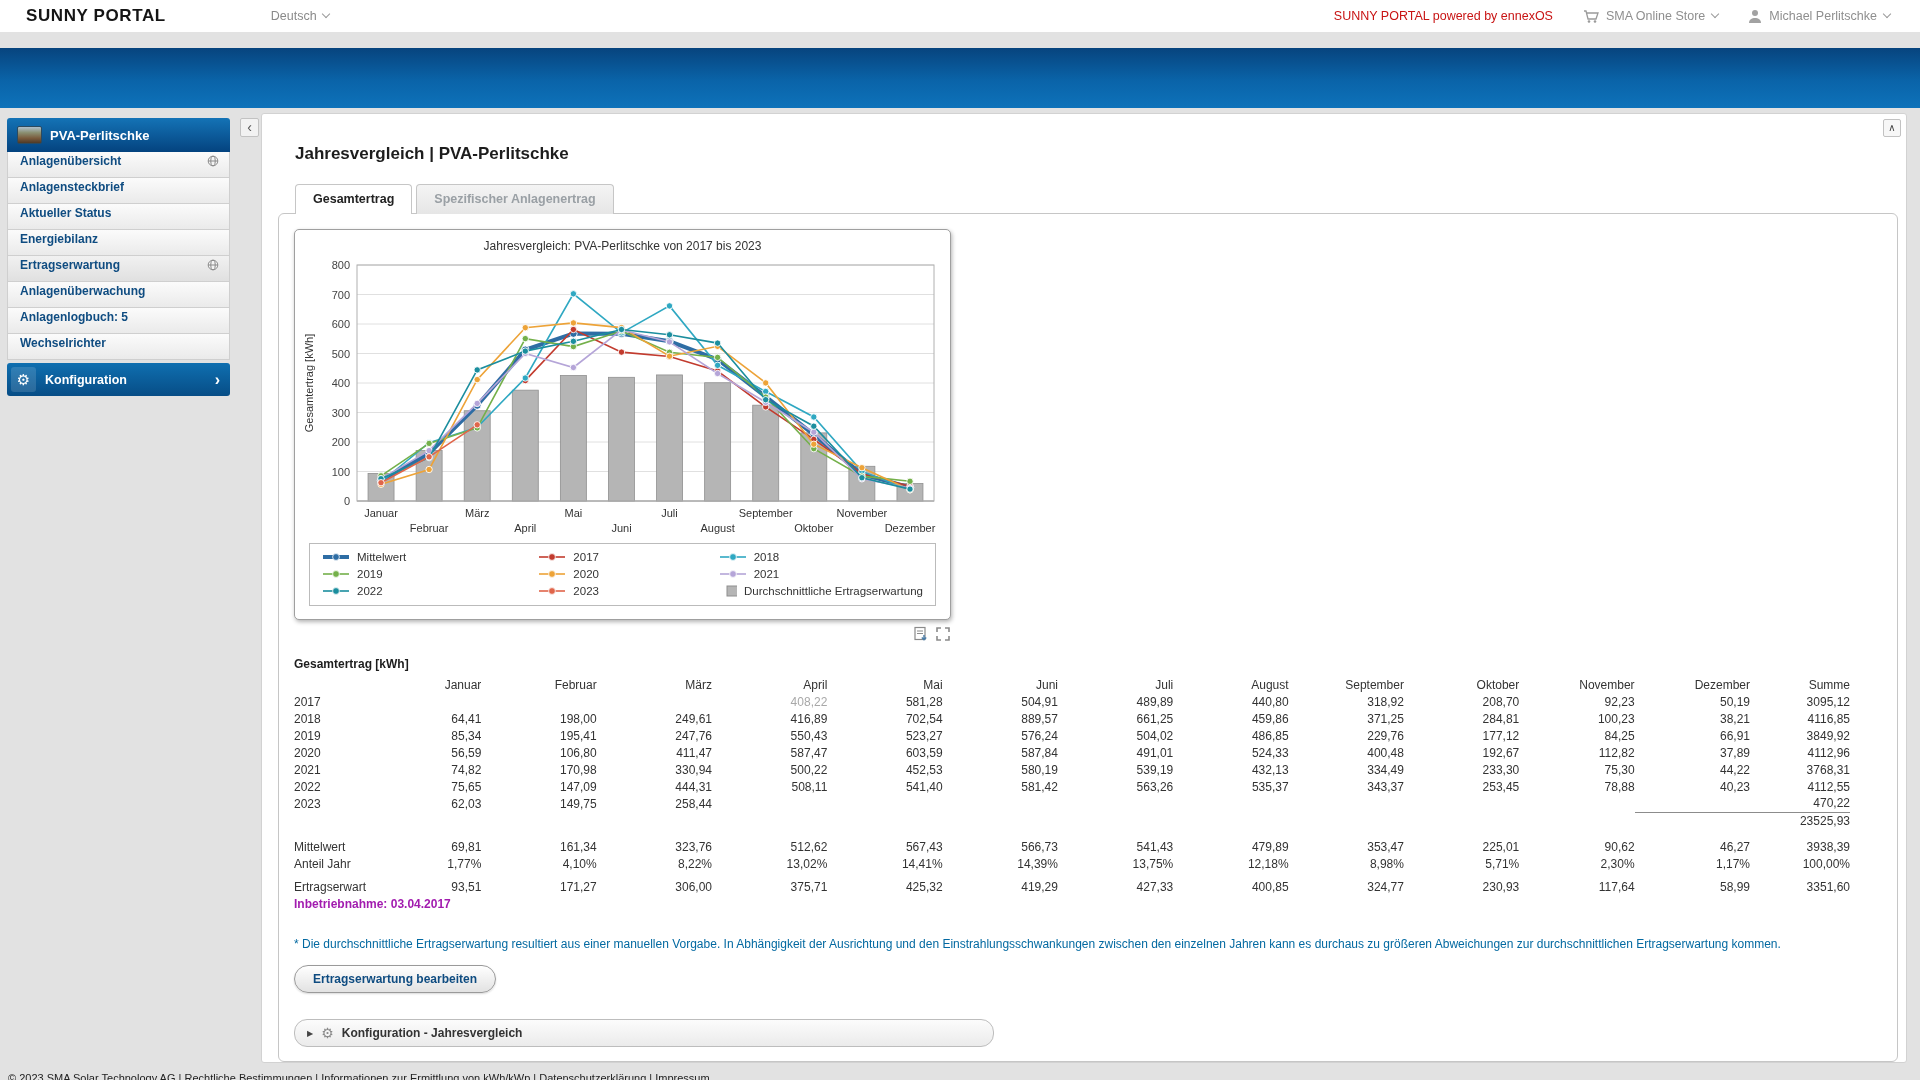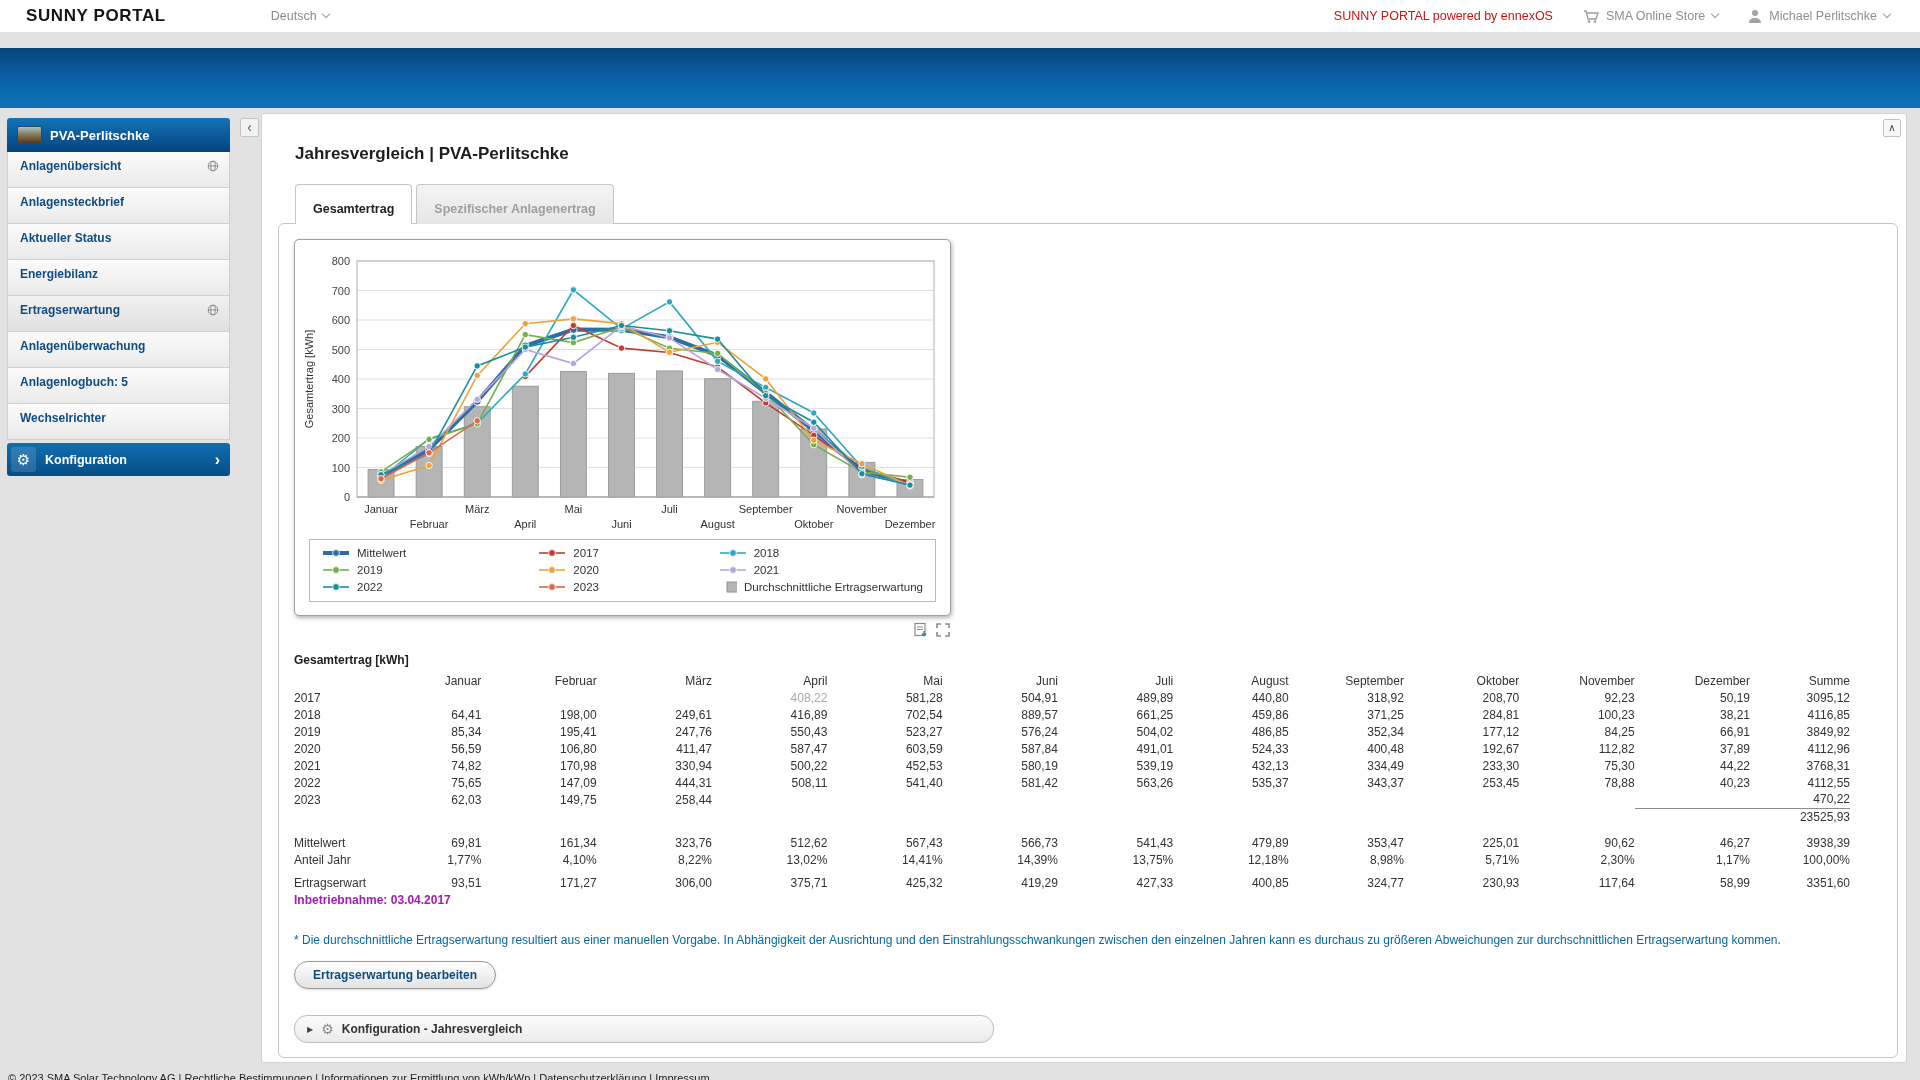--- a/index.html
+++ b/index.html
@@ -23,21 +23,21 @@
     background:linear-gradient(180deg,#07447e 0%,#0a64a9 55%,#0e72ba 100%);}
 
   
   .sidebar{position:absolute;left:7px;top:118px;width:223px;z-index:4;}
   .side-head{height:34px;background:linear-gradient(180deg,#1473b6,#04437f);display:flex;
     align-items:center;gap:8px;padding:16px 10px;color:#fff;font-weight:bold;font-size:13px;
     border-radius:3px 3px 0 0;}
   .thumb{width:25px;height:18px;border-radius:2px;flex:none;border:1px solid #2d4a5e;
     background:linear-gradient(180deg,#aebfcd 0%,#8b9072 35%,#7a5b3c 70%,#4e3a28 100%);}
   #side-menu{list-style:none;}
-  #side-menu li{height:36px;background:linear-gradient(180deg,#fbfbfb,#eaeaea);
+  #side-menu li{height:26px;background:linear-gradient(180deg,#fbfbfb,#eaeaea);
     border:1px solid #cfcfcf;border-top:none;color:#0f4c81;font-weight:bold;font-size:12px;
     padding:0 10px 8px 12px;display:flex;align-items:center;}
   #side-menu li.active{background:linear-gradient(180deg,#f1f1f1,#e0e0e0);}
   #side-menu li .globe{margin-left:auto;flex:none;}
   .side-config{height:33px;margin-top:3px;background:linear-gradient(180deg,#0f6fb0,#074d86);
     display:flex;align-items:center;color:#fff;font-weight:bold;font-size:12.5px;gap:9px;
     padding:0 10px 0 4px;border-radius:3px;}
   .gear-box{width:25px;height:25px;background:rgba(255,255,255,.14);border-radius:3px;
     display:flex;align-items:center;justify-content:center;}
   .gear{font-family:"DejaVu Sans",sans-serif;font-size:15px;color:#fff;}
@@ -50,21 +50,21 @@
 
   
   .panel{position:absolute;left:261px;top:113px;width:1646px;height:950px;background:#fff;
     border:1px solid #d2d2d2;border-radius:3px;padding:30px 0 0 33px;z-index:3;}
   .panel-collapse{position:absolute;top:5px;right:5px;width:18px;height:18px;
     border:1px solid #c2c2c2;background:#f7f7f7;border-radius:2px;font-size:10px;
     line-height:16px;text-align:center;color:#444;font-family:"DejaVu Sans",sans-serif;}
   h1{font-size:17px;color:#1d1d1d;font-weight:bold;}
 
   .tabs{display:flex;gap:4px;margin-top:20px;position:relative;z-index:2;margin-bottom:-1px;}
-  .tab{padding:17px 17px 8px;font-size:12.5px;font-weight:bold;border:1px solid #c6c6c6;
+  .tab{padding:7px 17px 8px;font-size:12.5px;font-weight:bold;border:1px solid #c6c6c6;
     border-bottom:none;border-radius:4px 4px 0 0;background:linear-gradient(#f4f4f4,#e6e6e6);
     color:#9aa0a5;}
   .tab.active{background:#fff;color:#222;}
 
   .tab-container{position:relative;z-index:1;margin:0 14px 0 -17px;border:1px solid #c6c6c6;
     border-radius:6px;padding:15px 20px 14px 15px;width:1620px;}
 
   
   .chart-panel{width:657px;border:1px solid #9f9f9f;border-radius:5px;background:#fff;
     box-shadow:1px 2px 4px rgba(0,0,0,.3);padding-top:9px;}
@@ -190,20 +190,21 @@
 <main class="panel" data-interactable="false">
   <div class="panel-collapse" data-interactable="true">∧</div>
   <h1 data-interactable="false">Jahresvergleich | PVA-Perlitschke</h1>
   <div class="tabs" id="tabs" data-interactable="false">
       <div class="tab active" data-interactable="true">Gesamtertrag</div>
       <div class="tab" data-interactable="true">Spezifischer Anlagenertrag</div>
     </div>
   <div class="tab-container" data-interactable="false">
 
     <div class="chart-panel" data-interactable="false">
+      <div class="chart-title" data-interactable="false">Jahresvergleich: PVA-Perlitschke von 2017 bis 2023</div>
       <svg id="chart-svg" width="645" height="284" data-interactable="false">
           <line x1="57" y1="246" x2="634" y2="246" stroke="#888"></line>
           <text x="50" y="250" text-anchor="end" font-size="11" fill="#444">0</text>
           <line x1="57" y1="216.5" x2="634" y2="216.5" stroke="#e0e0e0"></line>
           <text x="50" y="220.5" text-anchor="end" font-size="11" fill="#444">100</text>
           <line x1="57" y1="187" x2="634" y2="187" stroke="#e0e0e0"></line>
           <text x="50" y="191" text-anchor="end" font-size="11" fill="#444">200</text>
           <line x1="57" y1="157.5" x2="634" y2="157.5" stroke="#e0e0e0"></line>
           <text x="50" y="161.5" text-anchor="end" font-size="11" fill="#444">300</text>
           <line x1="57" y1="128" x2="634" y2="128" stroke="#e0e0e0"></line>
@@ -489,21 +490,21 @@
           <tr data-interactable="false">
             <td class="lbl" data-interactable="false">2019</td>
             <td class="" data-interactable="false">85,34</td>
             <td class="" data-interactable="false">195,41</td>
             <td class="" data-interactable="false">247,76</td>
             <td class="" data-interactable="false">550,43</td>
             <td class="" data-interactable="false">523,27</td>
             <td class="" data-interactable="false">576,24</td>
             <td class="" data-interactable="false">504,02</td>
             <td class="" data-interactable="false">486,85</td>
-            <td class="" data-interactable="false">352,34</td>
+            <td class="" data-interactable="false">229,76</td>
             <td class="" data-interactable="false">177,12</td>
             <td class="" data-interactable="false">84,25</td>
             <td class="" data-interactable="false">66,91</td>
             <td class="" data-interactable="false">3849,92</td>
           </tr>
           <tr data-interactable="false">
             <td class="lbl" data-interactable="false">2020</td>
             <td class="" data-interactable="false">56,59</td>
             <td class="" data-interactable="false">106,80</td>
             <td class="" data-interactable="false">411,47</td>

